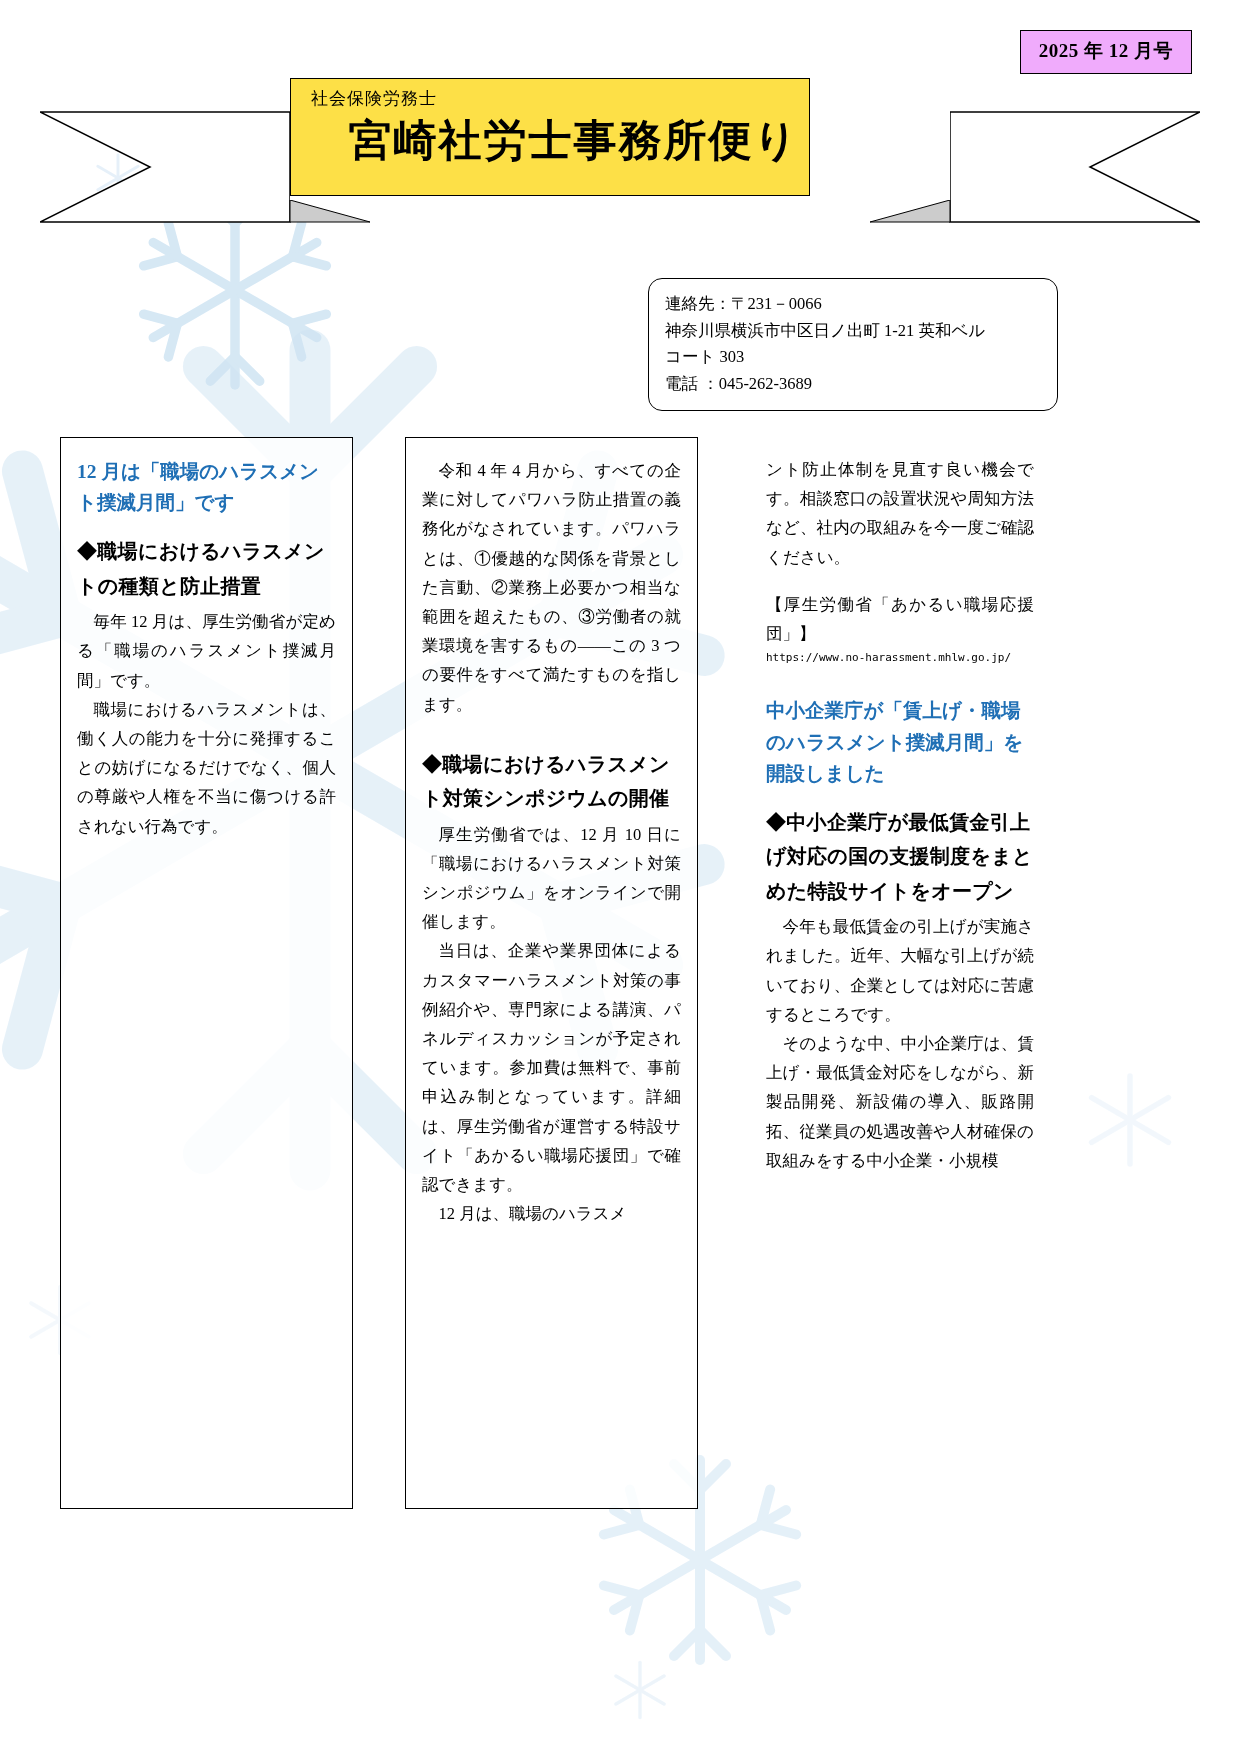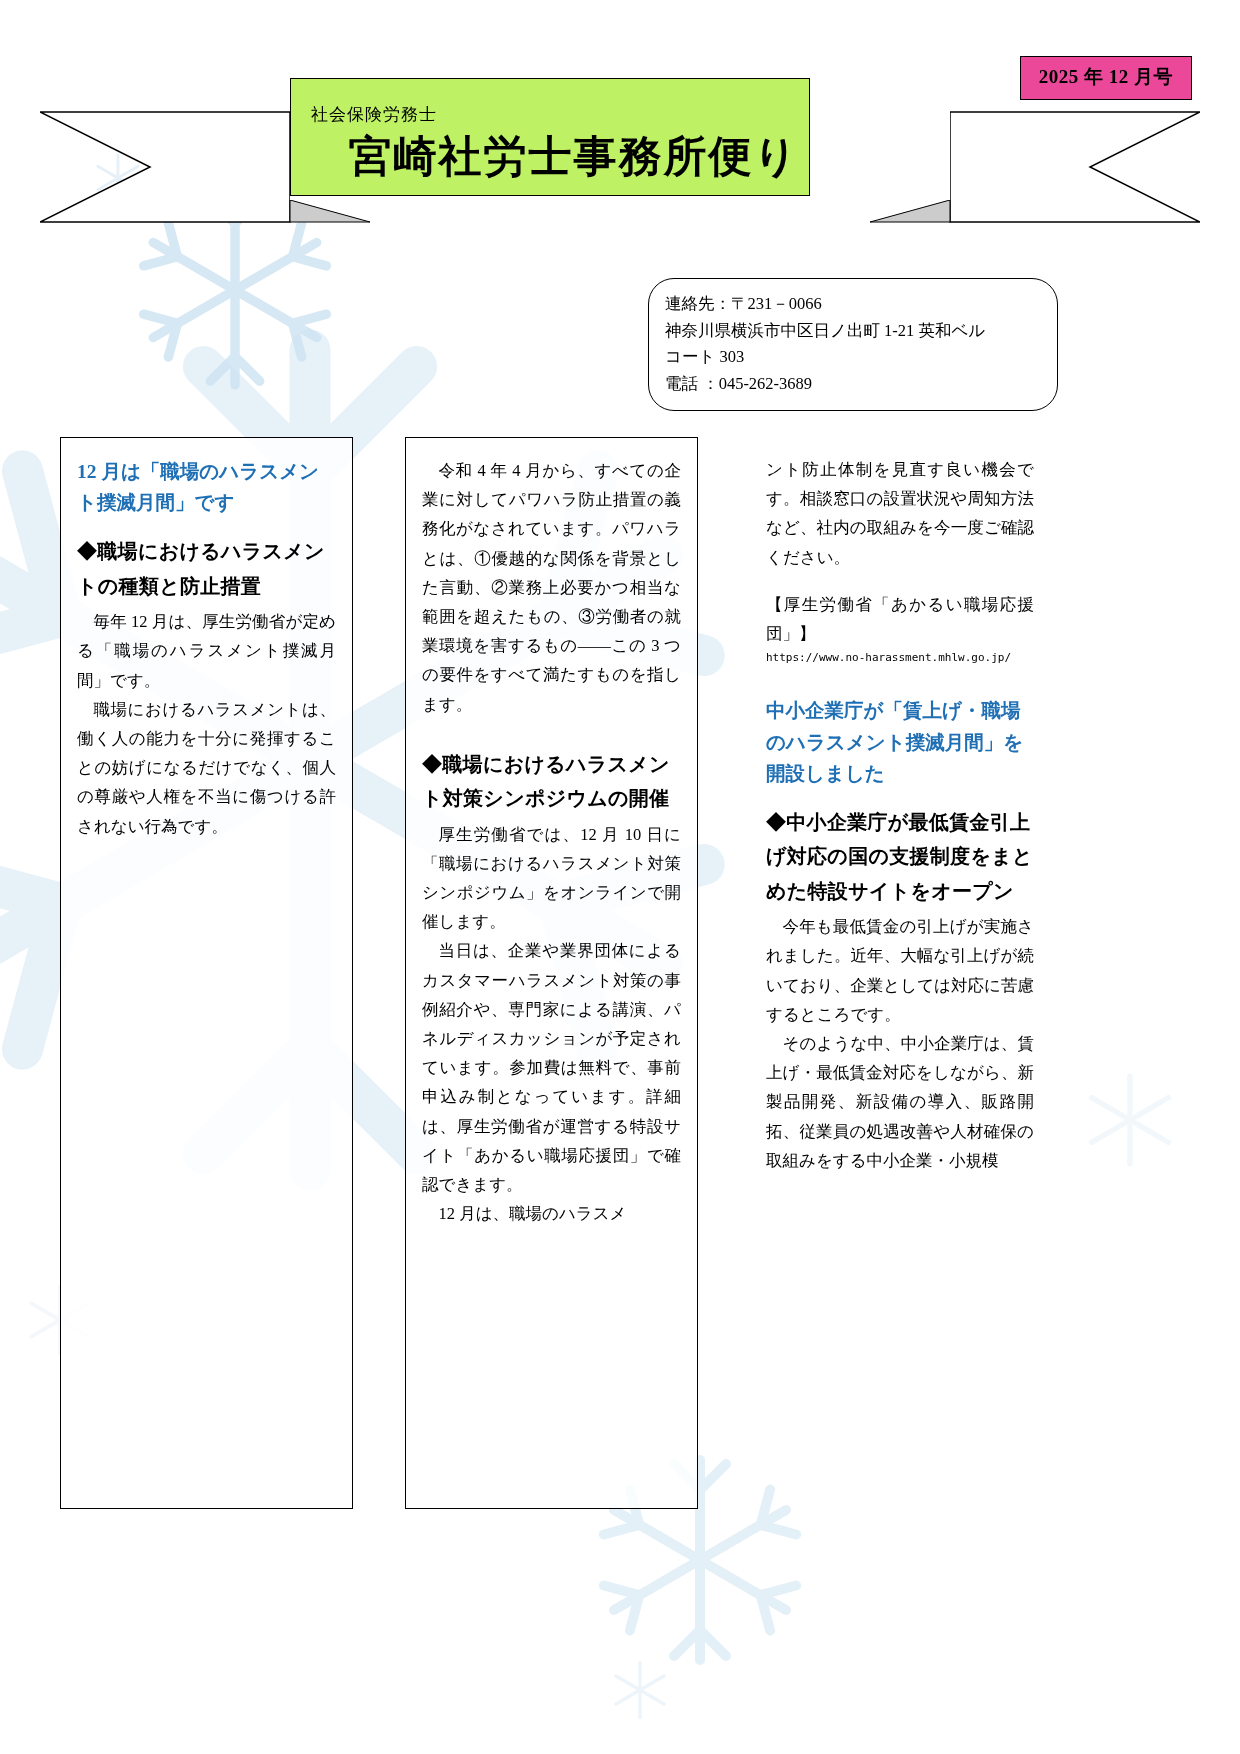--- a/index.html
+++ b/index.html
@@ -21,27 +21,27 @@
     left: 0; top: 0;
     width: 1240px; height: 1754px;
     pointer-events: none;
     z-index: 0;
   }
 
   
   .issue-box {
     position: absolute;
     right: 48px;
-    top: 56px;
+    top: 30px;
     border: 1px solid #000;
     padding: 7px 18px 9px 18px;
     font-size: 19px;
     font-weight: bold;
     letter-spacing: 0.5px;
-    background: #ec4899;
+    background: #f0abfc;
     z-index: 5;
   }
 
   
   .ribbon {
     position: absolute;
     left: 40px;
     top: 92px;
     width: 1160px;
     height: 160px;
@@ -49,24 +49,24 @@
   }
   .ribbon svg { display: block; }
 
   .title-box {
     position: absolute;
     left: 290px;
     top: 78px;
     width: 520px;
     height: 118px;
     border: 1px solid #000;
-    background: #bef264;
+    background: #fde047;
     z-index: 6;
     box-sizing: border-box;
-    padding-top: 24px;
+    padding-top: 8px;
   }
   .title-sub {
     font-size: 17px;
     margin-left: 20px;
     letter-spacing: 1px;
     color: #000;
   }
   .title-main {
     font-size: 43px;
     font-weight: bold;
@@ -77,21 +77,21 @@
     margin-left: 48px;
   }
 
   
   .contact-box {
     position: absolute;
     left: 648px;
     top: 278px;
     width: 410px;
     border: 1px solid #000;
-    border-radius: 26px;
+    border-radius: 14px;
     background: #fff;
     padding: 12px 16px 12px 16px;
     font-size: 16.5px;
     line-height: 1.62;
     z-index: 5;
     box-sizing: border-box;
   }
 
   
   .columns {

